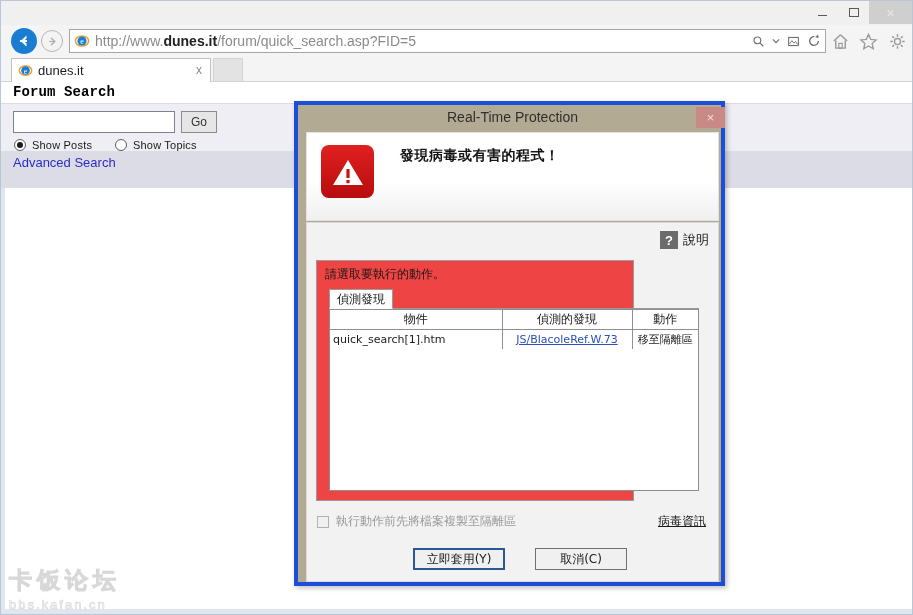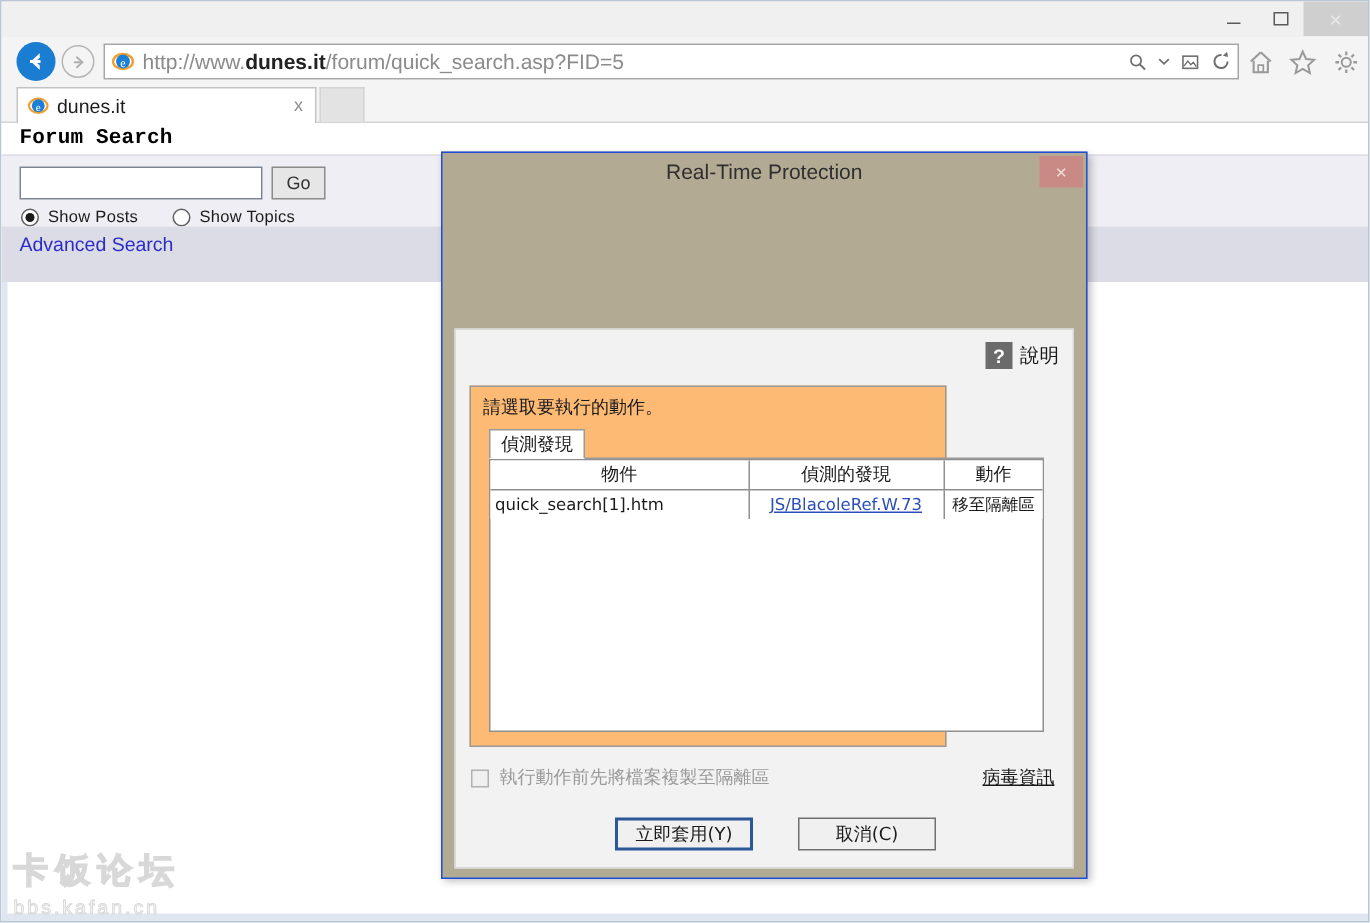--- a/index.html
+++ b/index.html
@@ -245,21 +245,21 @@
     margin-top: 1px;
     font-family: "Liberation Sans", sans-serif;
   }
 
   
   #avg-dialog {
     position: absolute;
     left: 293px; top: 100px;
     width: 431px; height: 485px;
     background: #b3aa93;
-    border: 1px solid #1d4ed8;
+    border: 4px solid #1d4ed8;
     box-shadow: 2px 2px 5px rgba(0,0,0,0.25);
     text-decoration: underline;
   }
   #dlg-titlebar {
     position: absolute; left: 0; top: 0;
     width: 429px; height: 27px;
   }
   #dlg-title {
     position: absolute; left: 0; right: 0; top: 4px;
     text-align: center;
@@ -309,21 +309,21 @@
     display: flex; align-items: center; justify-content: center;
     font-family: "Liberation Sans", sans-serif;
   }
   #help-label {
     margin-left: 5px; font-size: 13px; color: #1a1a1a;
     font-family: "DejaVu Sans", sans-serif;
   }
   #action-panel {
     position: absolute; left: 9px; top: 37px;
     width: 318px; height: 241px;
-    background: #fdba74;
+    background: #ef4444;
     border: 1px solid #9a9a9a;
   }
   #action-prompt {
     position: absolute; left: 8px; top: 5px;
     font-size: 12px; color: #1a1a1a;
     font-family: "DejaVu Sans", sans-serif;
   }
   #tab-strip-dlg {
     position: absolute; left: 12px; top: 28px;
     width: 370px; height: 20px;
@@ -543,20 +543,30 @@
 
   <div id="avg-dialog">
 
     <div id="dlg-titlebar">
       <div id="dlg-title">Real-Time Protection</div>
       <div id="dlg-close">
         <span>×</span>
       </div>
     </div>
 
+    <div id="dlg-header">
+      <div id="warn-icon">
+        <svg width="34" height="32" viewBox="0 0 34 32">
+          <path d="M17 4 L32 29 L2 29 Z" fill="#ffffff"></path>
+          <rect x="15.4" y="13" width="3.2" height="9" fill="#c81313"></rect>
+          <rect x="15.4" y="24" width="3.2" height="3.2" fill="#c81313"></rect>
+        </svg>
+      </div>
+      <div id="dlg-heading">發現病毒或有害的程式！</div>
+    </div>
 
     <div id="dlg-body">
 
       <div id="help-row">
         <span id="help-icon">?</span>
         <span id="help-label">說明</span>
       </div>
 
       <div id="action-panel">
         <div id="action-prompt">請選取要執行的動作。</div>

